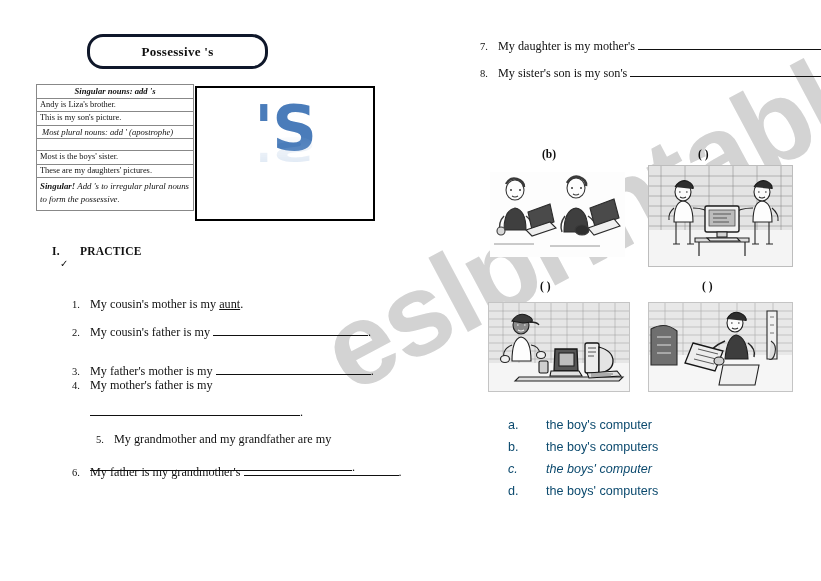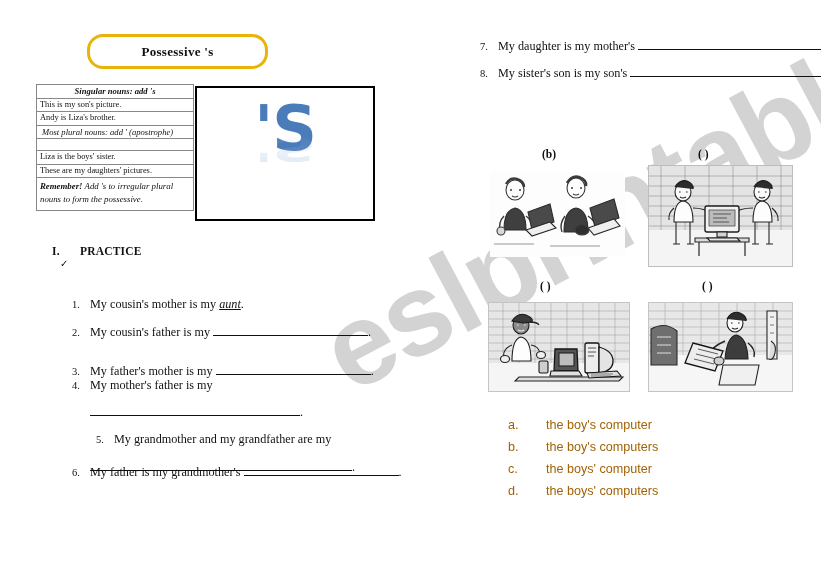--- a/index.html
+++ b/index.html
@@ -36,21 +36,21 @@
     z-index: 5;
   }
 
   
   #title-box {
     position: absolute;
     left: 87px;
     top: 34px;
     width: 175px;
     height: 29px;
-    border: 3px solid #eab308;
+    border: 3px solid #0f172a;
     border-radius: 16px;
     background: #ffffff;
     display: flex;
     align-items: center;
     justify-content: center;
     z-index: 10;
   }
   #title-box .t {
     font-family: "Liberation Serif", serif;
     font-weight: bold;
@@ -204,21 +204,20 @@
   .blank {
     display: inline-block;
     border-bottom: 1px solid #111111;
     height: 11px;
     vertical-align: baseline;
   }
   .b-long  { width: 155px; }
   .b-xlong { width: 210px; }
   .answer-filled {
     text-decoration: underline;
-    font-style: italic;
   }
   .cont {
     position: absolute;
     font-size: 12.2px;
     font-family: "Liberation Serif", serif;
     white-space: nowrap;
   }
 
   
   #right-col {
@@ -244,21 +243,21 @@
     background: #fdfdfd;
     overflow: hidden;
   }
   .pic svg { display: block; }
 
   
   .opt {
     position: absolute;
     font-family: "Liberation Sans", sans-serif;
     font-size: 12.6px;
-    color: #a16207;
+    color: #0c4a6e;
     white-space: nowrap;
   }
   .opt .ol {
     display: inline-block;
     width: 38px;
   }
 </style>
 </head>
 <body>
 
@@ -271,39 +270,39 @@
   </div>
 
   <div id="left-col">
 
     <table id="rules-table">
       <tbody>
           <tr>
         <td class="hdr">Singular nouns: add 's</td>
       </tr>
       <tr>
+        <td>Andy is Liza's brother.</td>
+      </tr>
+      <tr>
         <td>This is my son's picture.</td>
       </tr>
       <tr>
-        <td>Andy is Liza's brother.</td>
-      </tr>
-      <tr>
         <td class="sub">Most plural nouns: add ' (apostrophe)</td>
       </tr>
       <tr>
         <td class="spacer"></td>
       </tr>
       <tr>
-        <td>Liza is the boys' sister.</td>
+        <td>Most is the boys' sister.</td>
       </tr>
       <tr>
         <td>These are my daughters' pictures.</td>
       </tr>
       <tr>
-        <td class="remember"><b>Remember!</b><span> Add  's to irregular plural nouns to form the possessive.</span></td>
+        <td class="remember"><b>Singular!</b><span> Add  's to irregular plural nouns to form the possessive.</span></td>
       </tr>
     </tbody>
       </table>
 
     <div id="s-box">
       <div id="s-glyph">'S</div>
       <div id="s-reflection">'S</div>
     </div>
 
     <div class="section-head" id="practice-head">
@@ -512,21 +511,21 @@
         </g>
       </svg>
     </div>
 
     <div class="opt" style="left:78px; top:418px;">
       <span class="ol">a.</span><span>the boy's computer</span>
     </div>
     <div class="opt" style="left:78px; top:440px;">
       <span class="ol">b.</span><span>the boy's computers</span>
     </div>
-    <div class="opt" style="left:78px; top:462px;">
+    <div class="opt" style="left:78px; top:462px;font-style:italic;">
       <span class="ol">c.</span><span>the boys' computer</span>
     </div>
     <div class="opt" style="left:78px; top:484px;">
       <span class="ol">d.</span><span>the boys' computers</span>
     </div>
 
   </div>
 </div>
 
 </body></html>

